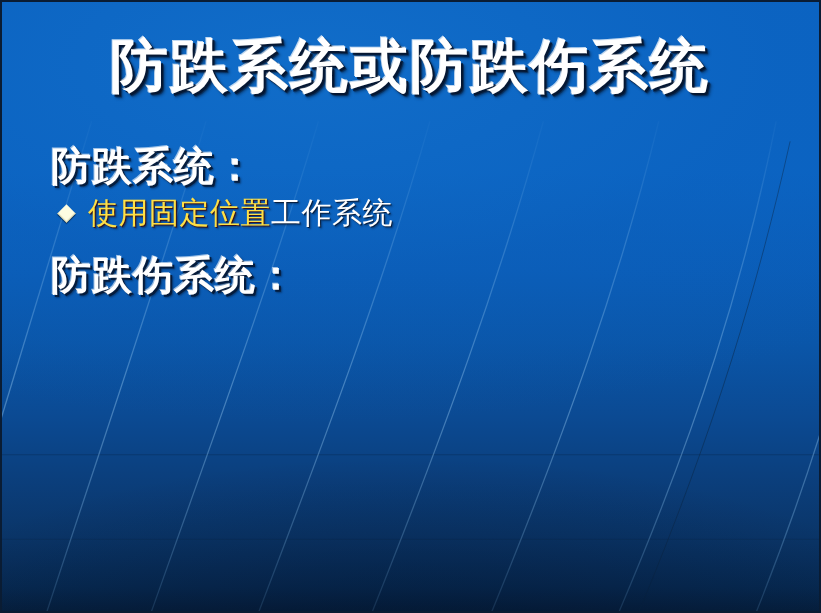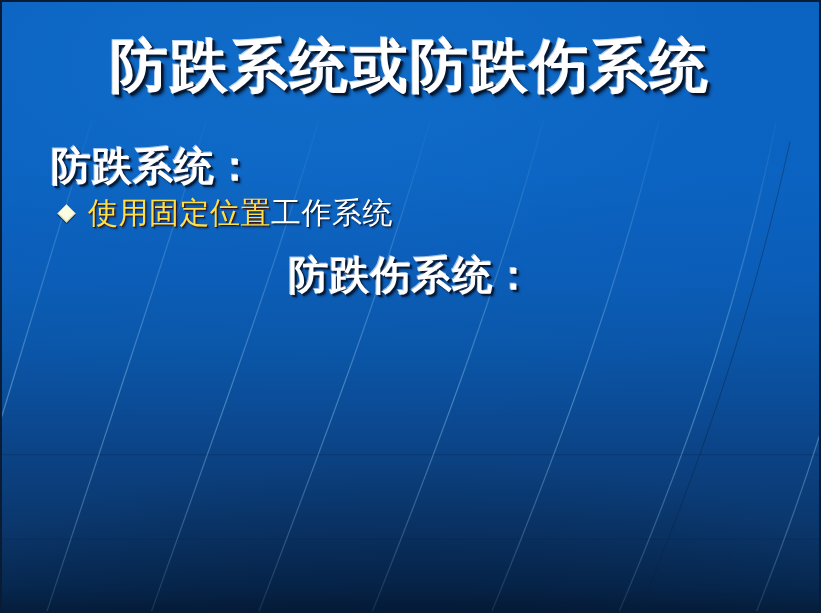--- a/index.html
+++ b/index.html
@@ -97,21 +97,20 @@
     letter-spacing: 1px;
     text-shadow:
       2px 2px 0 rgba(5,20,45,0.80),
       3px 3px 2px rgba(4,16,38,0.48),
       -1px -1px 0 rgba(255,255,255,0.60);
     margin: 0 0 2px 3px;
     white-space: nowrap;
   }
   .heading.second {
     margin-top: 18px;
-    text-align: center;
   }
 
   ul.bullets {
     list-style: none;
     margin: 0 0 0 0;
     padding: 0;
   }
   li.bullet {
     position: relative;
     padding-left: 40px;

